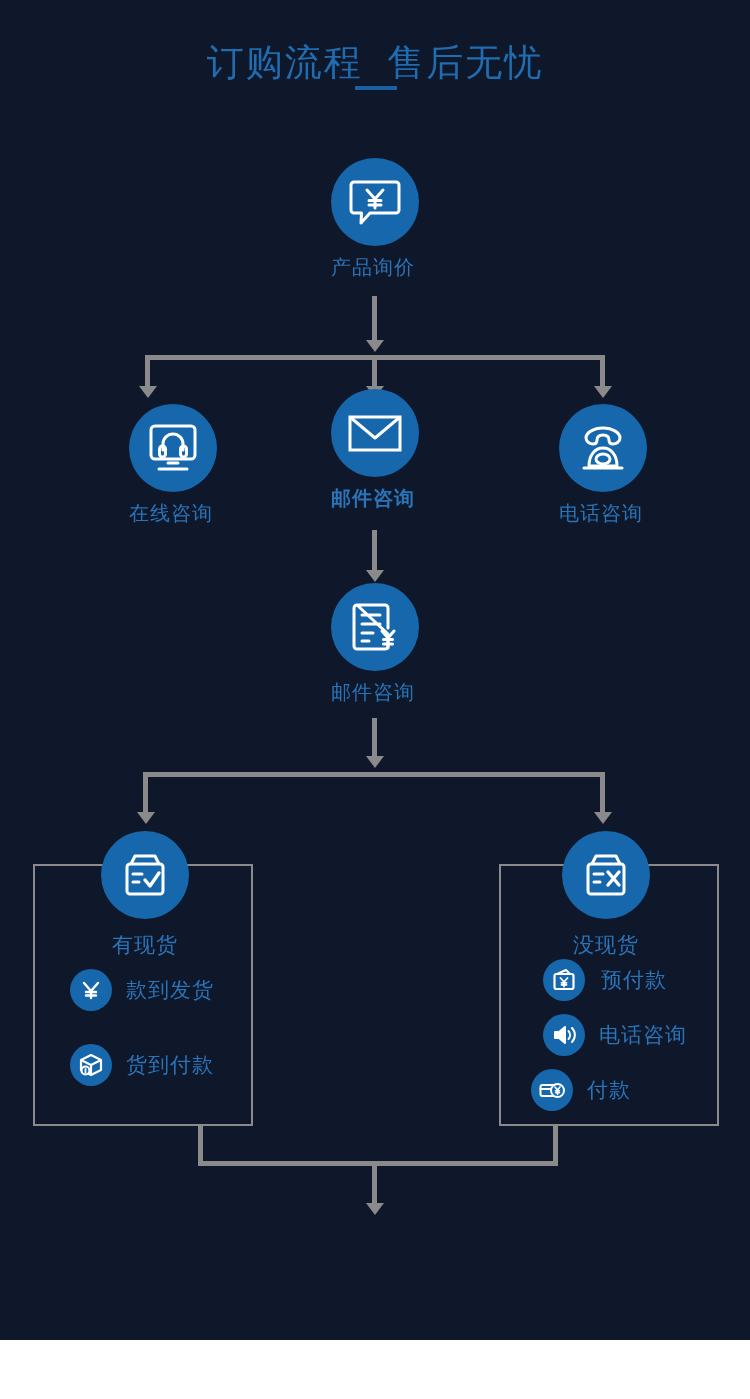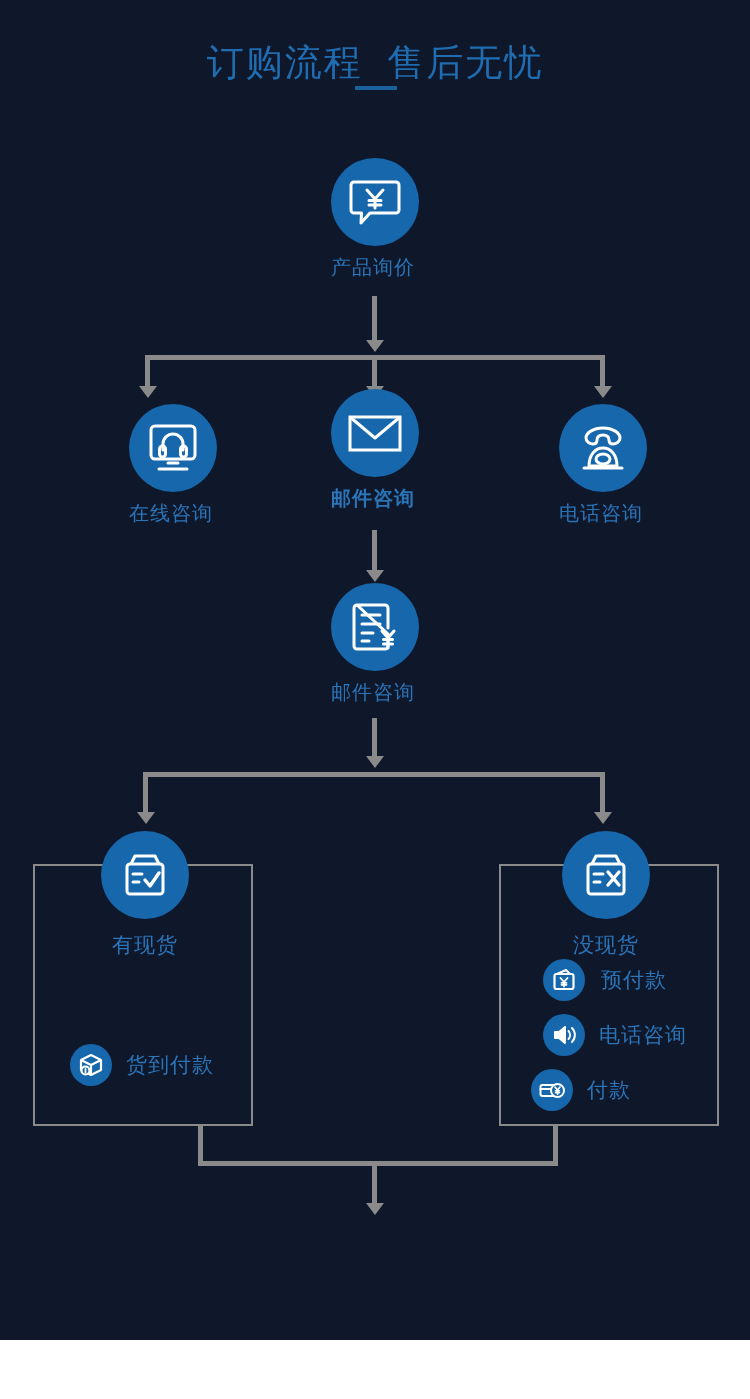--- a/index.html
+++ b/index.html
@@ -220,20 +220,28 @@
       <svg width="52" height="46" viewBox="0 0 52 46">
         <path d="M12 12 L16 4 H36 L40 12" fill="none" stroke="#ffffff" stroke-width="3" stroke-linejoin="round"></path>
         <rect x="8" y="12" width="36" height="30" rx="3" fill="none" stroke="#ffffff" stroke-width="3"></rect>
         <path d="M14 22 H23 M14 30 H20" stroke="#ffffff" stroke-width="3" stroke-linecap="round"></path>
         <path d="M26 28 L31 34 L40 21" fill="none" stroke="#ffffff" stroke-width="3.4" stroke-linecap="round" stroke-linejoin="round"></path>
       </svg>
     </div>
     <div class="box-title">有现货</div>
   </div>
 
+  <div class="opt-row" style="left:70px; top:969px;">
+    <div class="circle c-sm">
+      <svg width="24" height="24" viewBox="0 0 24 24">
+        <path d="M5 5 L12 13 L19 5 M12 13 V20 M7 14 H17 M7 17.5 H17" fill="none" stroke="#ffffff" stroke-width="2.4" stroke-linecap="round"></path>
+      </svg>
+    </div>
+    <div class="opt-label">款到发货</div>
+  </div>
 
   <div class="opt-row" style="left:70px; top:1044px;">
     <div class="circle c-sm">
       <svg width="28" height="28" viewBox="0 0 28 28">
         <path d="M14 4 L24 9 V19 L14 24 L4 19 V9 Z" fill="none" stroke="#ffffff" stroke-width="2.2" stroke-linejoin="round"></path>
         <path d="M4 9 L14 14 L24 9 M14 14 V24" fill="none" stroke="#ffffff" stroke-width="2.2" stroke-linejoin="round"></path>
         <circle cx="8.5" cy="19.5" r="4" fill="#1667ab" stroke="#ffffff" stroke-width="2.2"></circle>
         <path d="M8.5 18 V21.5" stroke="#ffffff" stroke-width="1.8" stroke-linecap="round"></path>
       </svg>
     </div>

